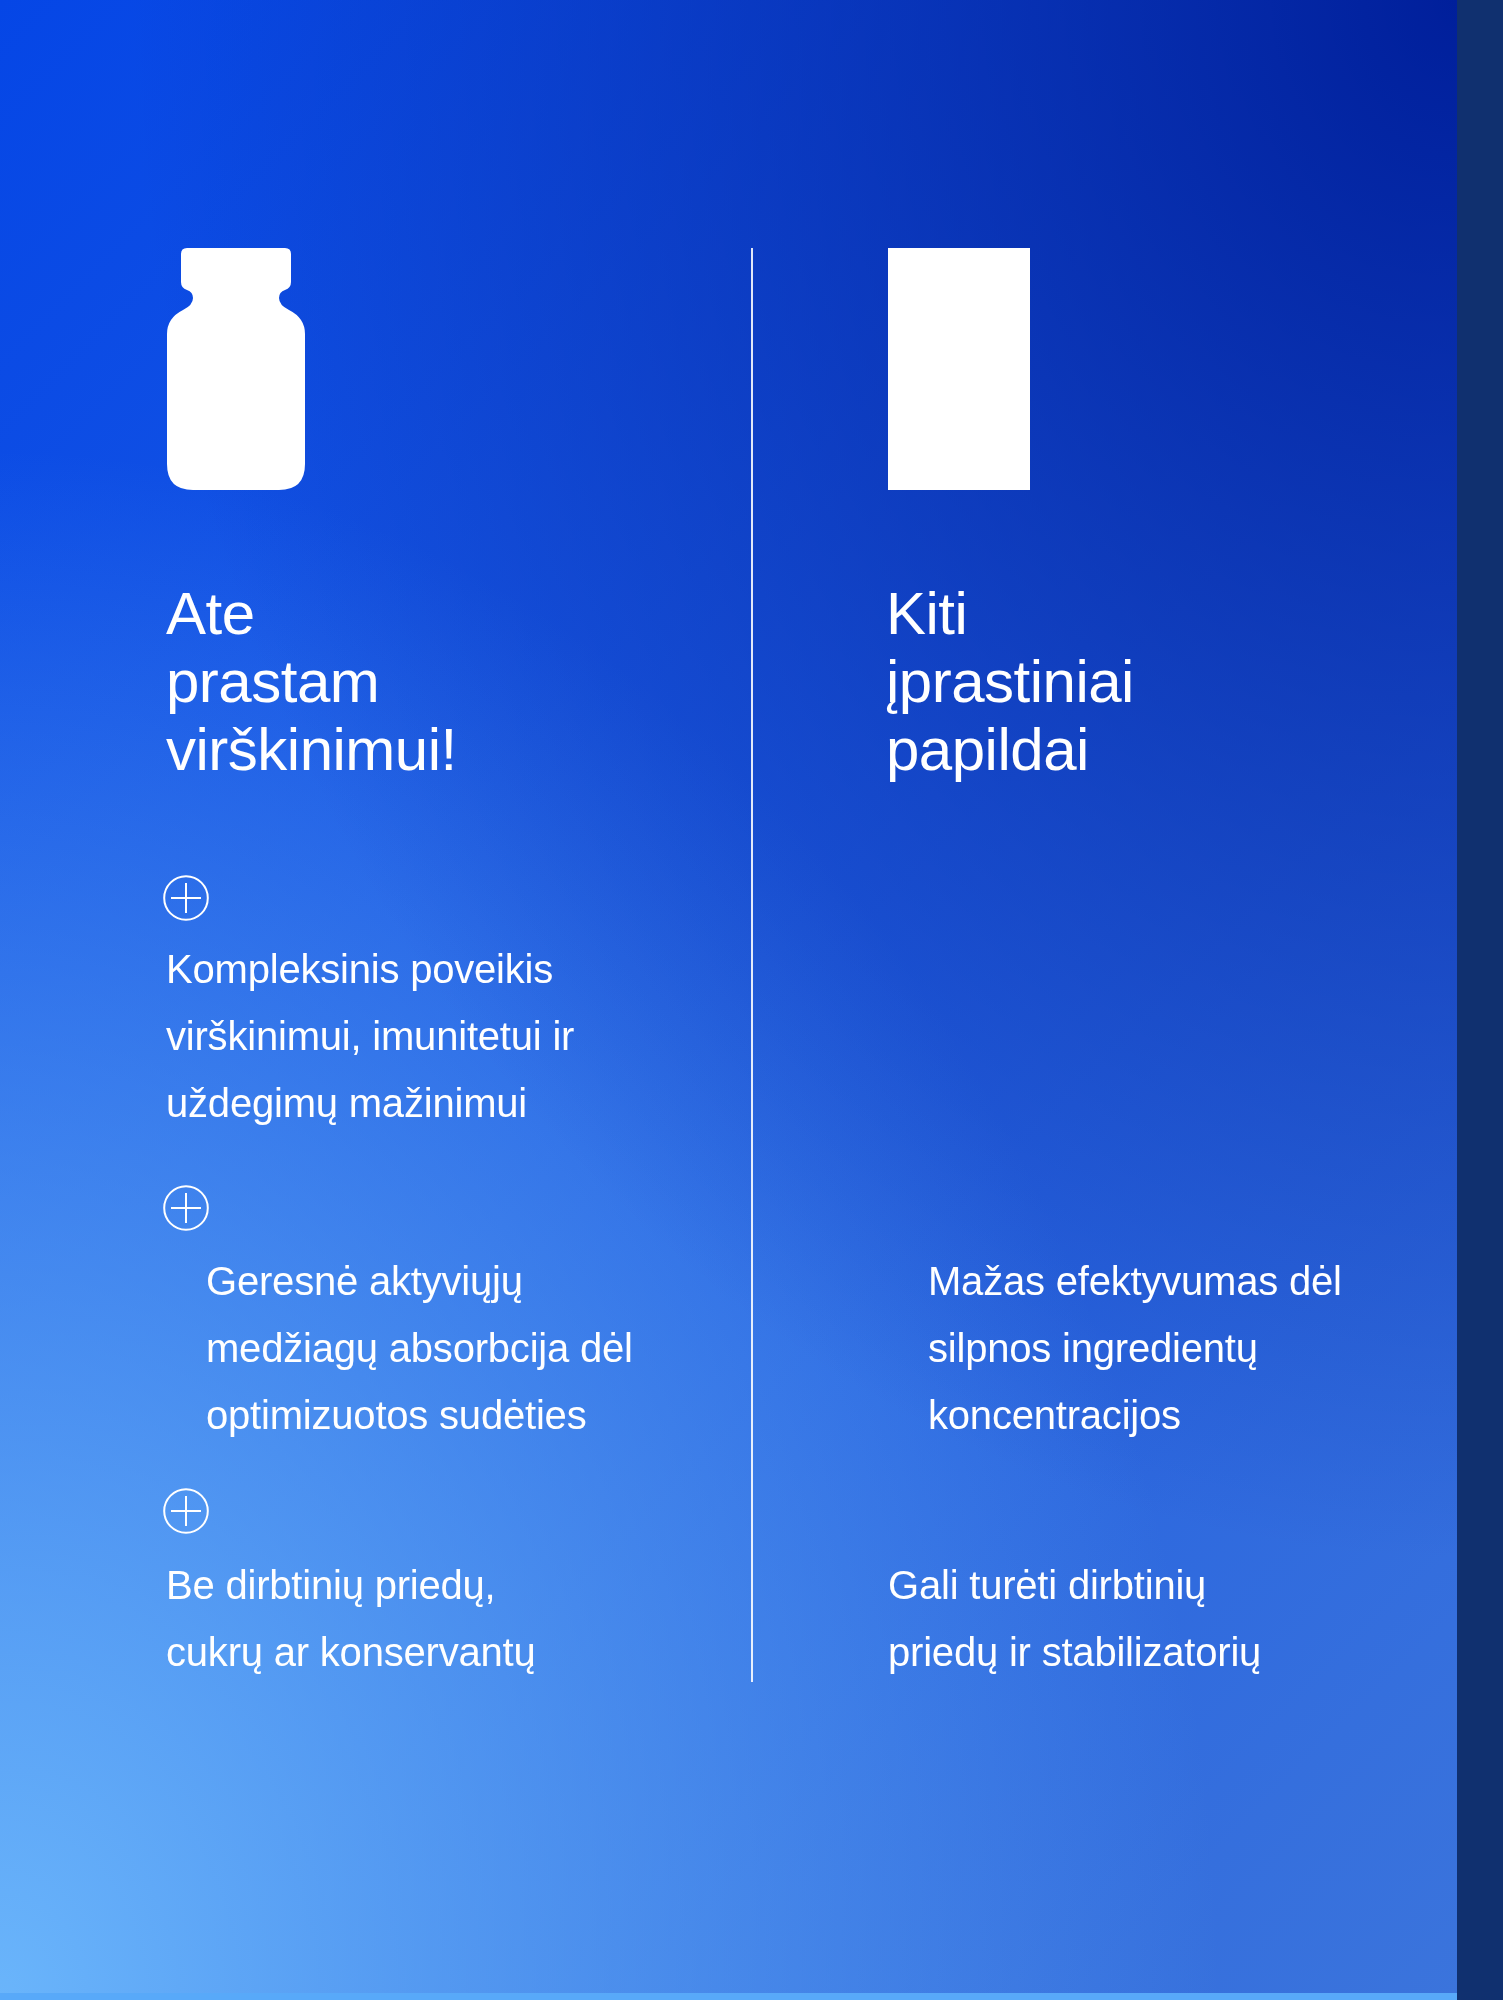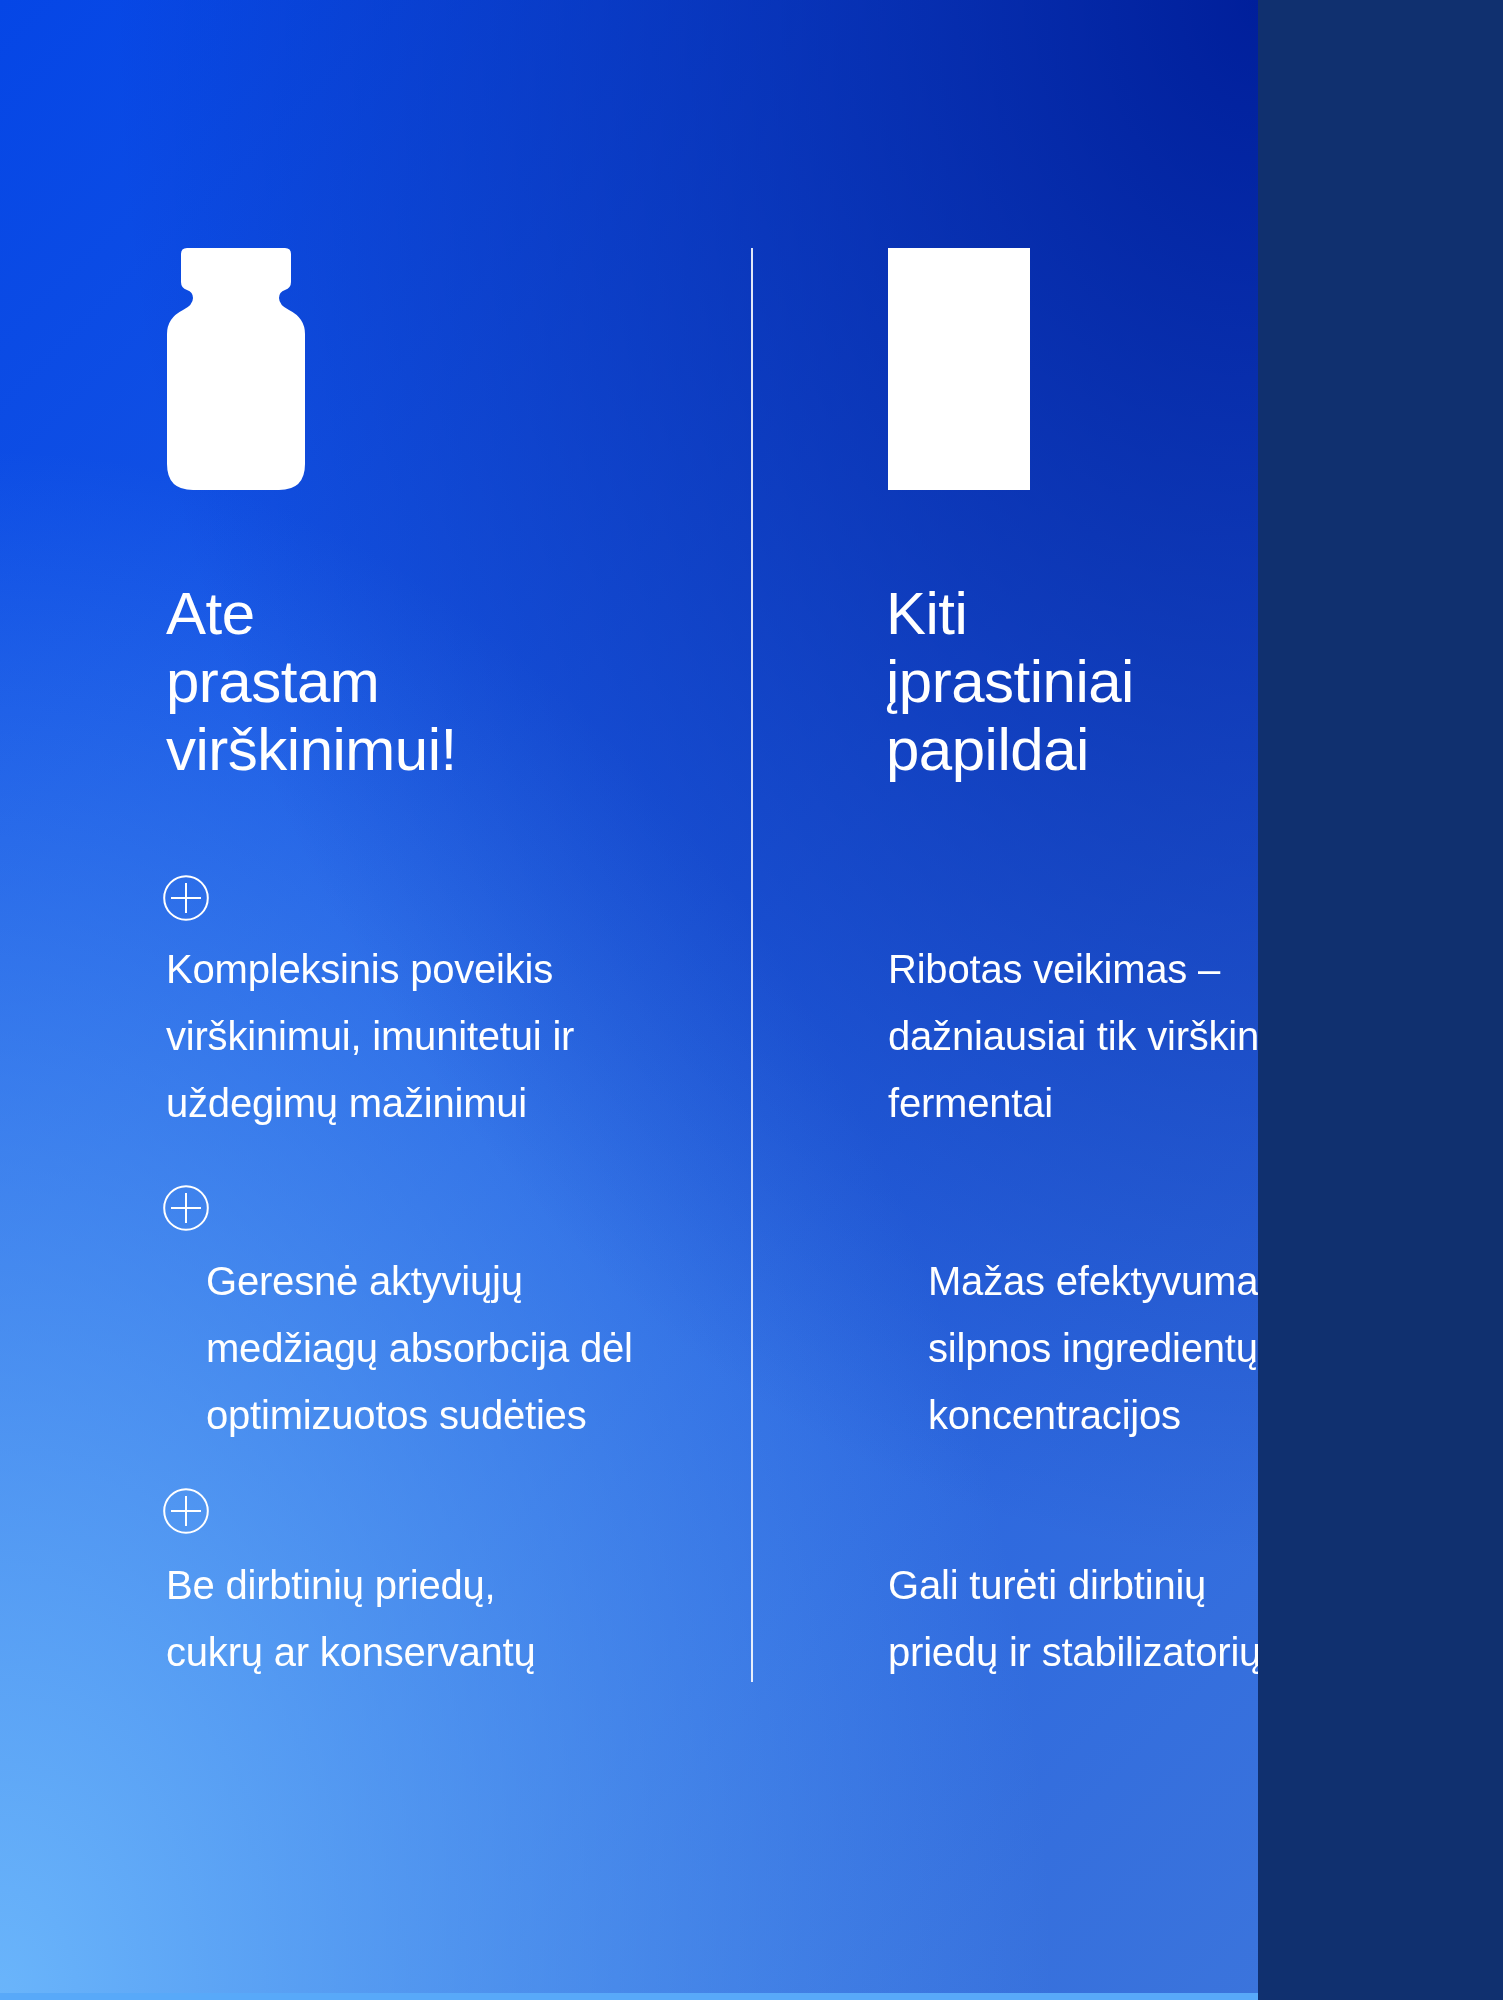--- a/index.html
+++ b/index.html
@@ -1,19 +1,19 @@
 <!DOCTYPE html>
 <html><head>
 <meta charset="utf-8">
 <style>
   * { margin: 0; padding: 0; box-sizing: border-box; }
   html, body { background: #10306f; }
   .page {
     position: relative;
-    width: 1258px;
+    width: 1457px;
     height: 2000px;
     overflow: hidden;
     font-family: "Liberation Sans", sans-serif;
     color: #ffffff;
     background:
       radial-gradient(140% 120% at 100% 0%, #001f9b 0%, rgba(0,31,155,0.0) 65%),
       radial-gradient(135% 125% at 0% 100%, #6ab5fb 0%, rgba(106,181,251,0.0) 62%),
       linear-gradient(135deg, #0546e6 0%, #3b74dc 100%);
   }
   .abs { position: absolute; }
@@ -97,23 +97,20 @@
 
   <p class="abs pre bullet bullet-left row-1">Kompleksinis poveikis
 virškinimui, imunitetui ir
 uždegimų mažinimui</p>
   <p class="abs pre bullet bullet-left row-2">Geresnė aktyviųjų
 medžiagų absorbcija dėl
 optimizuotos sudėties</p>
   <p class="abs pre bullet bullet-left row-3">Be dirbtinių priedų,
 cukrų ar konservantų</p>
 
-  <p class="abs pre bullet bullet-right row-1">Ribotas veikimas –
-dažniausiai tik virškinimo
-fermentai</p>
   <p class="abs pre bullet bullet-right row-2">Mažas efektyvumas dėl
 silpnos ingredientų
 koncentracijos</p>
   <p class="abs pre bullet bullet-right row-3">Gali turėti dirbtinių
 priedų ir stabilizatorių</p>
 
 
   <div class="abs bottom-strip"></div>
 
 </div>

